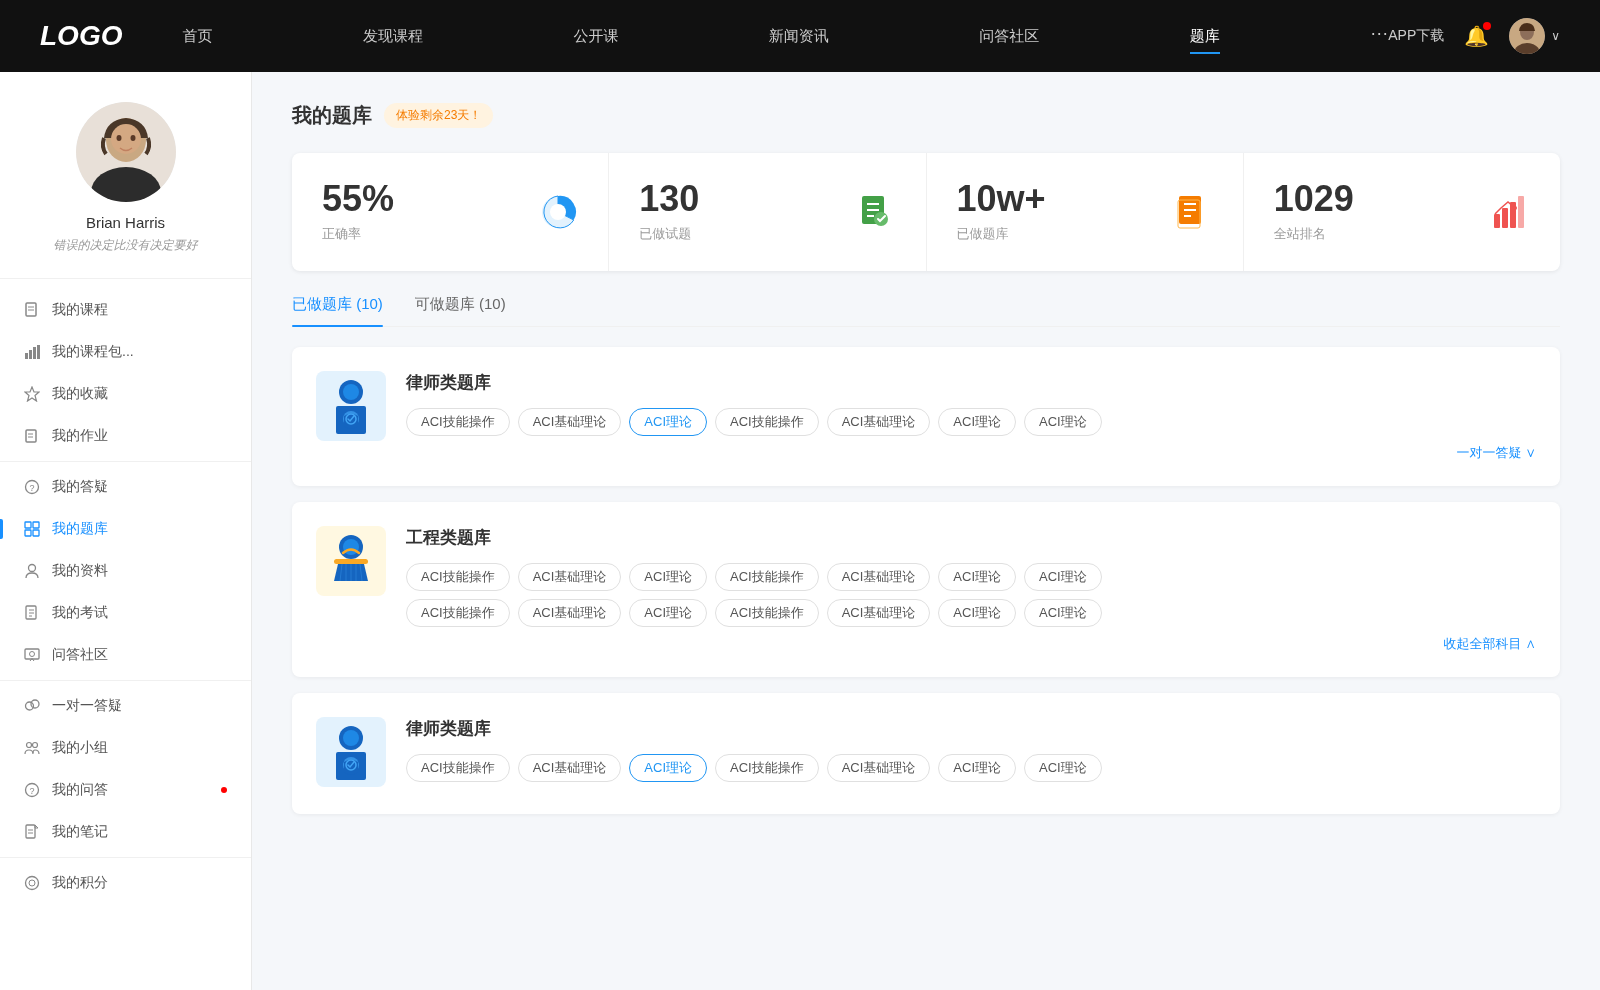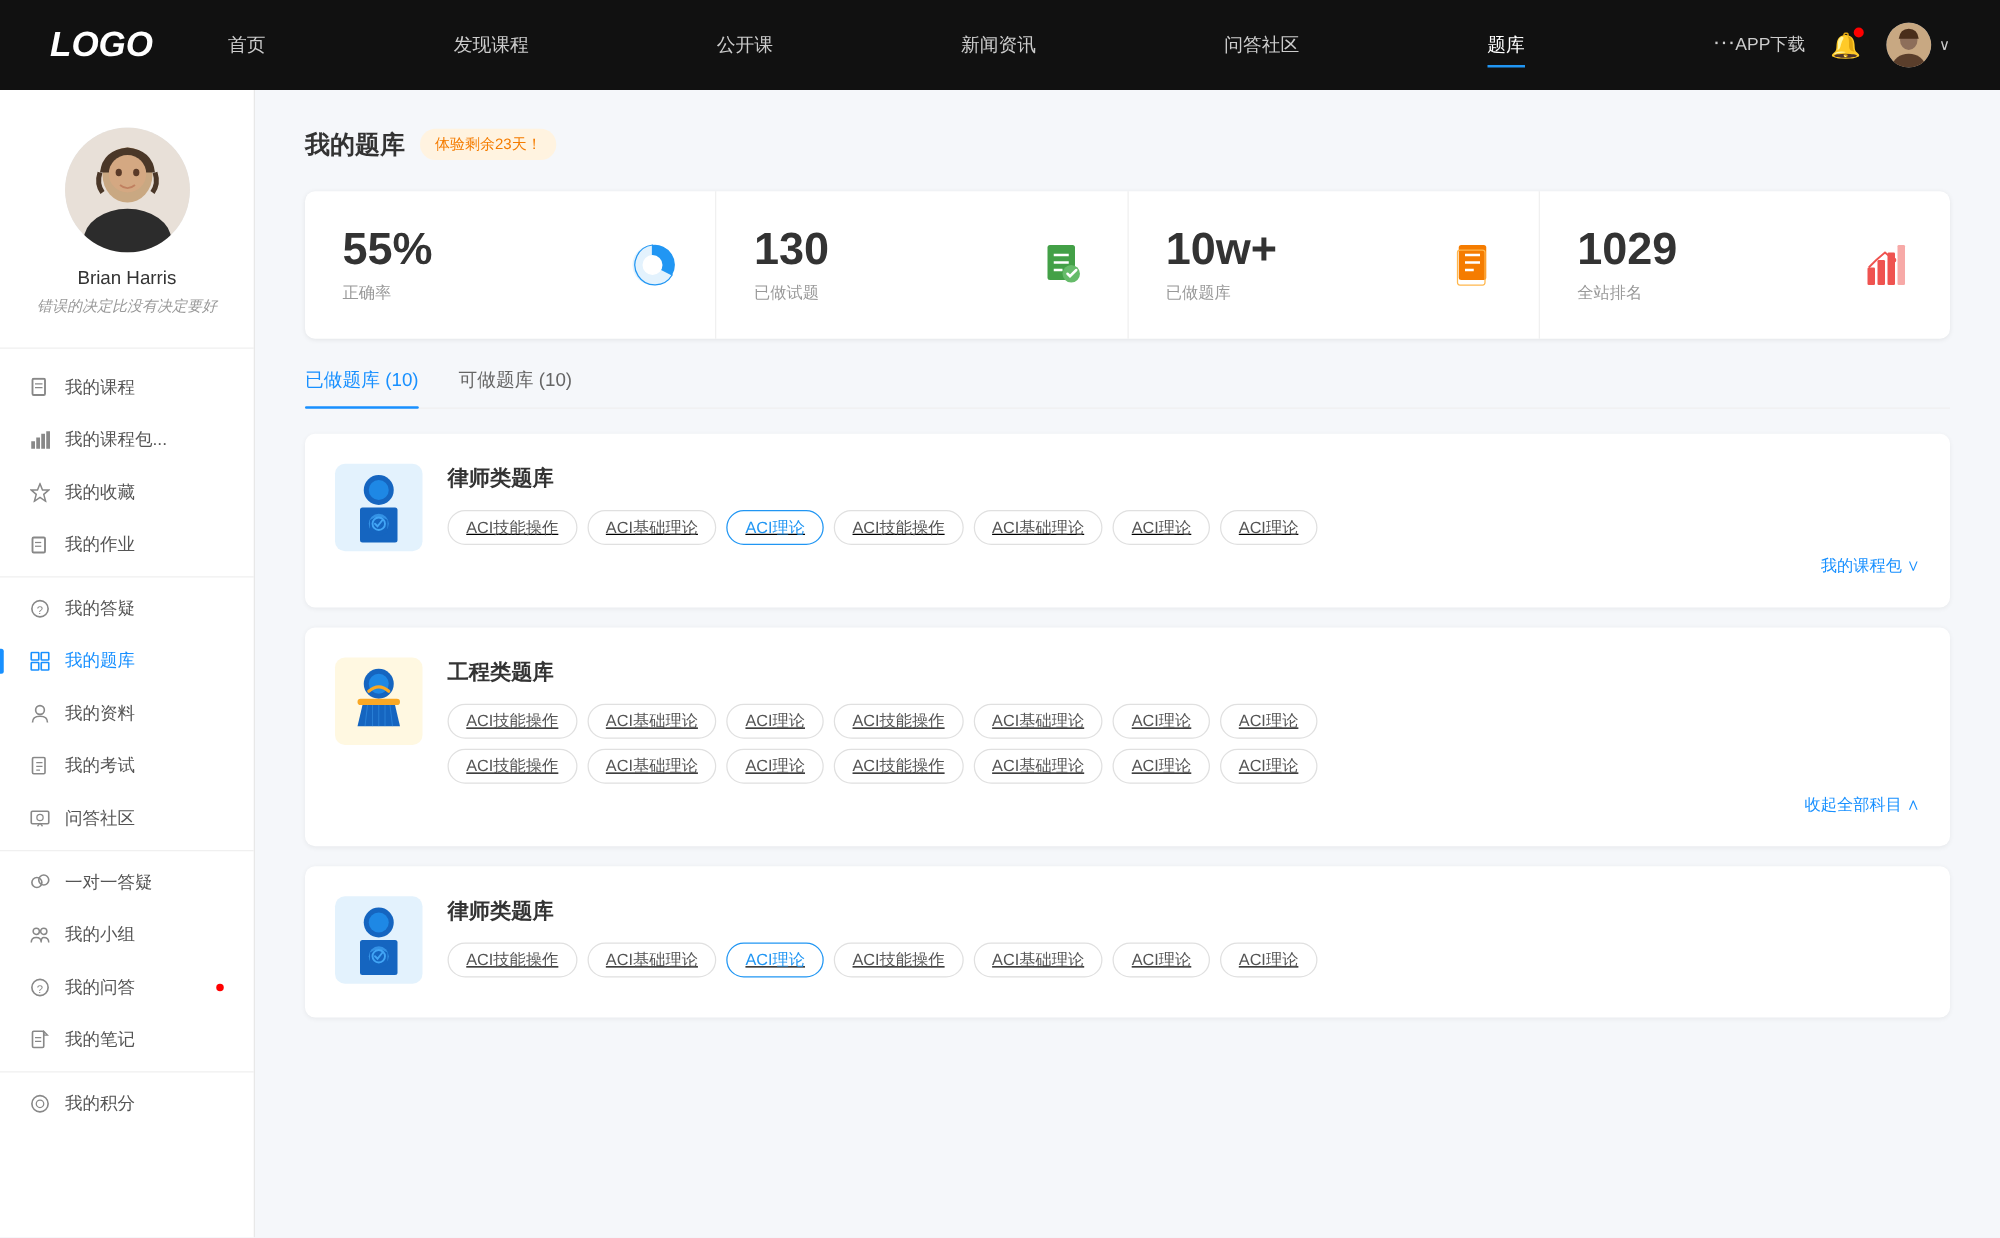--- a/index.html
+++ b/index.html
@@ -20,21 +20,21 @@
     .notification-dot { width: 8px; height: 8px; background: red; border-radius: 50%; position: absolute; top: -2px; right: -2px; }
     .avatar-container { display: flex; align-items: center; gap: 6px; cursor: pointer; }
     .avatar-img { width: 36px; height: 36px; border-radius: 50%; background: #888; overflow: hidden; display: flex; align-items: center; justify-content: center; }
     .avatar-img svg { width: 36px; height: 36px; }
     .chevron-down { color: #ccc; font-size: 12px; }
 
     
     .main-container { display: flex; margin-top: 72px; min-height: 918px; }
 
     
-    .sidebar { width: 204px; background: white; padding: 30px 0 20px; min-height: 918px; flex-shrink: 0; border-right: 1px solid #e8e8e8; }
+    .sidebar { width: 252px; background: white; padding: 30px 0 20px; min-height: 918px; flex-shrink: 0; border-right: 1px solid #e8e8e8; }
     .sidebar-profile { display: flex; flex-direction: column; align-items: center; padding-bottom: 24px; border-bottom: 1px solid #f0f0f0; }
     .profile-avatar { width: 100px; height: 100px; border-radius: 50%; overflow: hidden; background: #e8e8e8; margin-bottom: 12px; }
     .profile-name { font-size: 15px; font-weight: 500; color: #333; margin-bottom: 6px; }
     .profile-motto { font-size: 12px; color: #999; font-style: italic; }
     .sidebar-menu { padding-top: 10px; }
     .menu-item { display: flex; align-items: center; gap: 12px; padding: 12px 24px; cursor: pointer; color: #555; font-size: 14px; position: relative; }
     .menu-item.active { color: #1890ff; }
     .menu-item.active::before { content: ''; position: absolute; left: 0; top: 50%; transform: translateY(-50%); width: 3px; height: 20px; background: #1890ff; border-radius: 0 2px 2px 0; }
     .menu-icon { width: 16px; height: 16px; display: inline-flex; align-items: center; justify-content: center; color: inherit; }
     .menu-dot { width: 6px; height: 6px; background: red; border-radius: 50%; position: absolute; right: 24px; top: 50%; transform: translateY(-50%); }
@@ -60,21 +60,21 @@
     .tab { font-size: 15px; padding-bottom: 12px; cursor: pointer; color: #666; position: relative; }
     .tab.active { color: #1890ff; font-weight: 500; }
     .tab.active::after { content: ''; position: absolute; bottom: -1px; left: 0; right: 0; height: 2px; background: #1890ff; border-radius: 2px; }
 
     
     .qbank-card { background: white; border-radius: 8px; padding: 24px; margin-bottom: 16px; box-shadow: 0 1px 4px rgba(0,0,0,0.06); }
     .qbank-header { display: flex; align-items: flex-start; gap: 20px; }
     .qbank-icon { width: 70px; height: 70px; border-radius: 8px; background: #e3f2fd; display: flex; align-items: center; justify-content: center; flex-shrink: 0; }
     .qbank-info { flex: 1; }
     .qbank-title { font-size: 17px; font-weight: 600; color: #333; margin-bottom: 14px; }
-    .qbank-tags { display: flex; flex-wrap: wrap; gap: 8px; margin-bottom: 8px; text-decoration: underline; }
+    .qbank-tags { display: flex; flex-wrap: wrap; gap: 8px; margin-bottom: 8px; }
     .tag { padding: 4px 14px; border-radius: 20px; font-size: 13px; cursor: pointer; border: 1px solid #e0e0e0; color: #555; }
     .tag.active { border-color: #2196f3; color: #2196f3; background: white; }
     .qbank-footer { text-align: right; color: #1890ff; font-size: 13px; cursor: pointer; margin-top: 8px; }
   </style>
 </head>
 <body>
 
 <header class="header">
   <div class="logo">LOGO</div>
   <nav class="nav">
@@ -385,21 +385,21 @@
           <div class="qbank-title">律师类题库</div>
           <div class="qbank-tags">
             <span class="tag">ACI技能操作</span>
             <span class="tag">ACI基础理论</span>
             <span class="tag active">ACI理论</span>
             <span class="tag">ACI技能操作</span>
             <span class="tag">ACI基础理论</span>
             <span class="tag">ACI理论</span>
             <span class="tag">ACI理论</span>
           </div>
-          <div class="qbank-footer">我的课程包 ∨</div>
+          <div class="qbank-footer">一对一答疑 ∨</div>
         </div>
       </div>
     </div>
 
     <div class="qbank-card">
       <div class="qbank-header">
         <div class="qbank-icon" style="background:#fff8e1;">
           <svg width="50" height="60" viewBox="0 0 50 60">
             <circle cx="25" cy="16" r="12" fill="#1565c0"></circle>
             <circle cx="25" cy="16" r="8" fill="#1e88e5"></circle>

